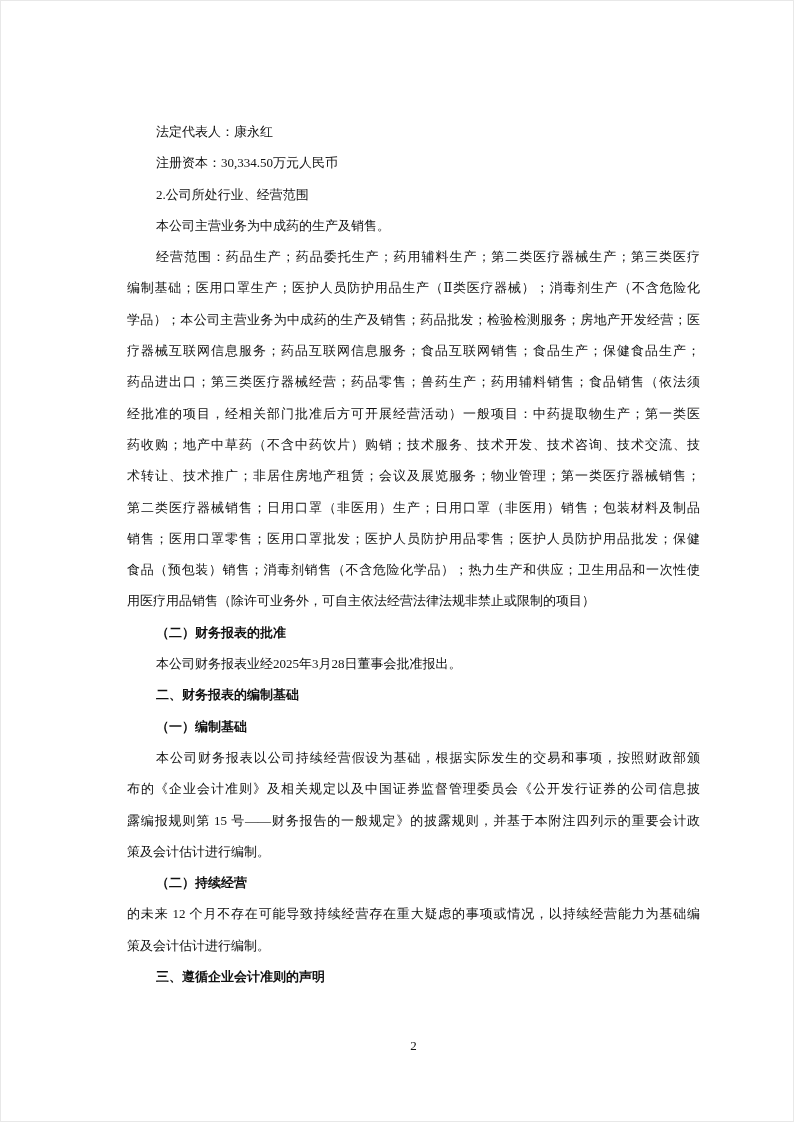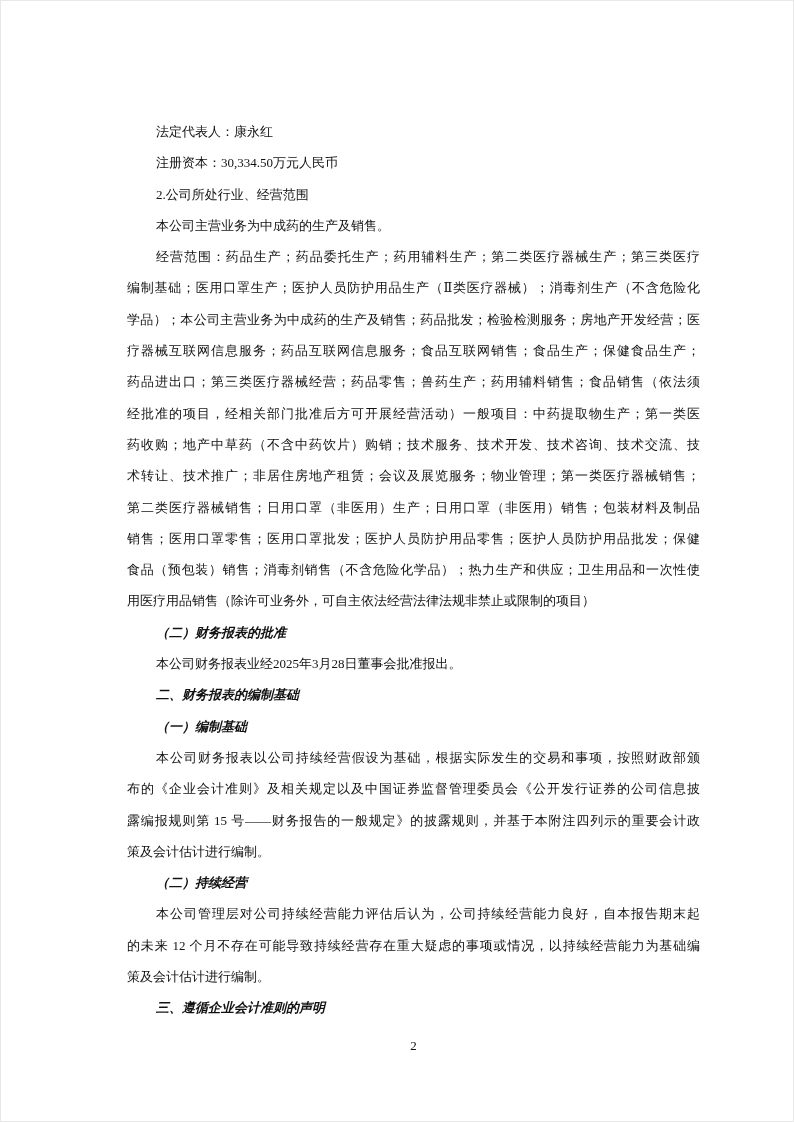--- a/index.html
+++ b/index.html
@@ -28,21 +28,21 @@
     text-align: left;
     white-space: nowrap;
   }
   .line.justify {
     white-space: normal;
     text-align: justify;
     text-align-last: justify;
     text-justify: inter-character;
   }
   .line.indent { text-indent: 29px; }
-  .line.bold { font-weight: 700; font-style: italic; }
+  .line.bold { font-weight: 700; }
   .page-number {
     position: absolute;
     left: 127px;
     top: 1038px;
     width: 573px;
     text-align: center;
     font-size: 13px;
     line-height: 15px;
   }
 </style>
@@ -68,19 +68,18 @@
     <div class="line">用医疗用品销售（除许可业务外，可自主依法经营法律法规非禁止或限制的项目）</div>
     <div class="line indent bold">（二）财务报表的批准</div>
     <div class="line indent">本公司财务报表业经2025年3月28日董事会批准报出。</div>
     <div class="line indent bold">二、财务报表的编制基础</div>
     <div class="line indent bold">（一）编制基础</div>
     <div class="line indent justify">本公司财务报表以公司持续经营假设为基础，根据实际发生的交易和事项，按照财政部颁</div>
     <div class="line justify">布的《企业会计准则》及相关规定以及中国证券监督管理委员会《公开发行证券的公司信息披</div>
     <div class="line justify">露编报规则第 15 号——财务报告的一般规定》的披露规则，并基于本附注四列示的重要会计政</div>
     <div class="line">策及会计估计进行编制。</div>
     <div class="line indent bold">（二）持续经营</div>
-    <div class="line indent justify">本公司管理层对公司持续经营能力评估后认为，公司持续经营能力良好，自本报告期末起</div>
     <div class="line justify">的未来 12 个月不存在可能导致持续经营存在重大疑虑的事项或情况，以持续经营能力为基础编</div>
     <div class="line">策及会计估计进行编制。</div>
     <div class="line indent bold">三、遵循企业会计准则的声明</div>
   </div>
 
 <div class="page-number">2</div>
 
 </body></html>

